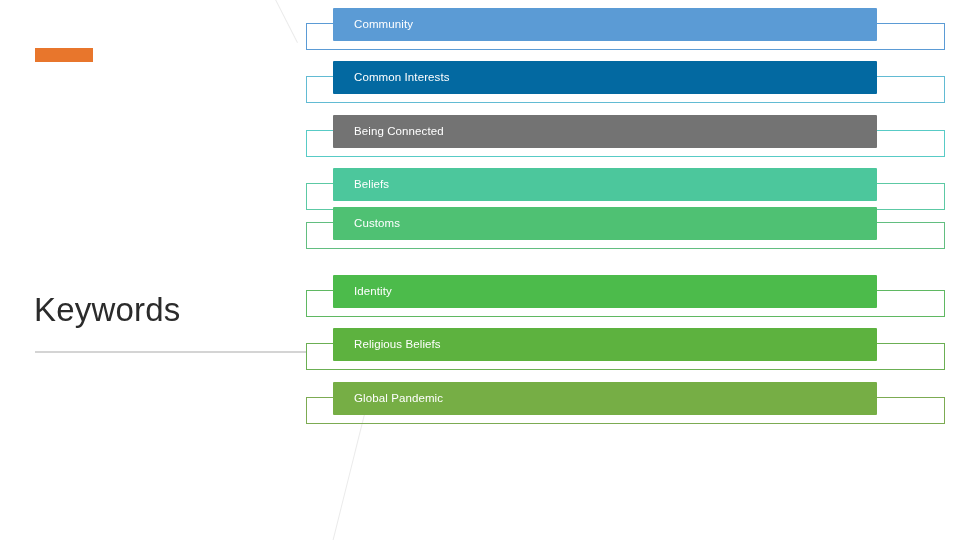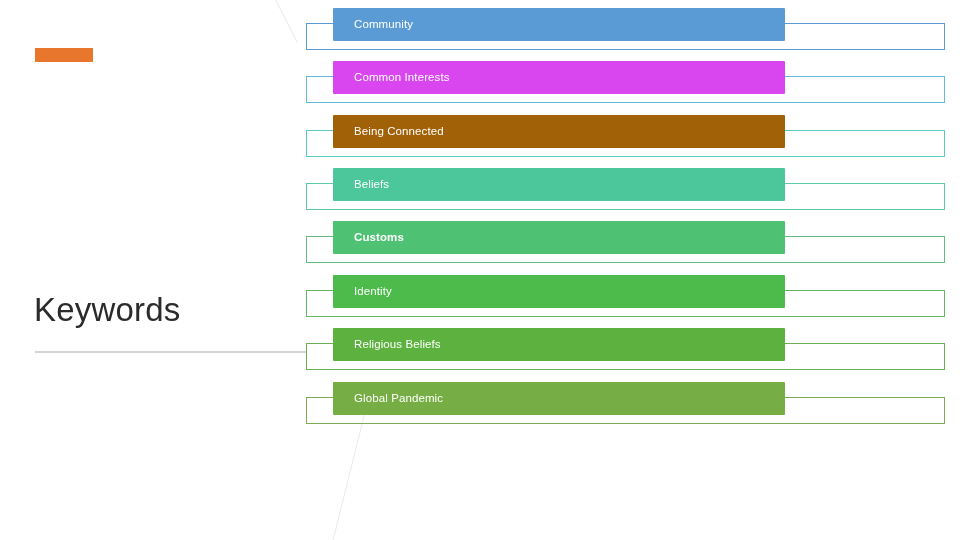--- a/index.html
+++ b/index.html
@@ -91,21 +91,21 @@
     height: 27px;
     border: 1.6px solid #5B9BD5;
     box-sizing: border-box;
     background: transparent;
   }
   
   .kw-chip {
     position: absolute;
     left: 333px;
     top: 8px;
-    width: 452px;
+    width: 544px;
     height: 33px;
     border-radius: 1px;
     background: #5B9BD5;
     box-sizing: border-box;
   }
   .kw-label {
     position: absolute;
     left: 21px;
     top: 0;
     height: 33px;
@@ -131,37 +131,37 @@
 
   <div id="keyword-list">
       <div class="kw-row" style="top: 0px;">
         <div class="kw-outline" style="border-color: rgb(91, 155, 213);"></div>
         <div class="kw-chip" style="background: rgb(91, 155, 213);">
           <div class="kw-label">Community</div>
         </div>
       </div>
       <div class="kw-row" style="top: 53.4px;">
         <div class="kw-outline" style="border-color: rgb(98, 187, 211);"></div>
-        <div class="kw-chip" style="background: #d946ef;">
+        <div class="kw-chip" style="background: #0369a1;">
           <div class="kw-label">Common Interests</div>
         </div>
       </div>
       <div class="kw-row" style="top: 106.8px;">
         <div class="kw-outline" style="border-color: rgb(88, 203, 198);"></div>
-        <div class="kw-chip" style="background: #a16207;">
+        <div class="kw-chip" style="background: #737373;">
           <div class="kw-label">Being Connected</div>
         </div>
       </div>
       <div class="kw-row" style="top: 160.2px;">
         <div class="kw-outline" style="border-color: rgb(92, 201, 164);"></div>
         <div class="kw-chip" style="background: rgb(76, 199, 156);">
           <div class="kw-label">Beliefs</div>
         </div>
       </div>
-      <div class="kw-row" style="top: 213px; font-weight: bold;">
+      <div class="kw-row" style="top: 199px;">
         <div class="kw-outline" style="border-color: rgb(98, 190, 128);"></div>
         <div class="kw-chip" style="background: rgb(79, 193, 115);">
           <div class="kw-label">Customs</div>
         </div>
       </div>
       <div class="kw-row" style="top: 267px;">
         <div class="kw-outline" style="border-color: rgb(95, 184, 98);"></div>
         <div class="kw-chip" style="background: rgb(76, 187, 75); padding-left: 9px;">
           <div class="kw-label">Identity</div>
         </div>

